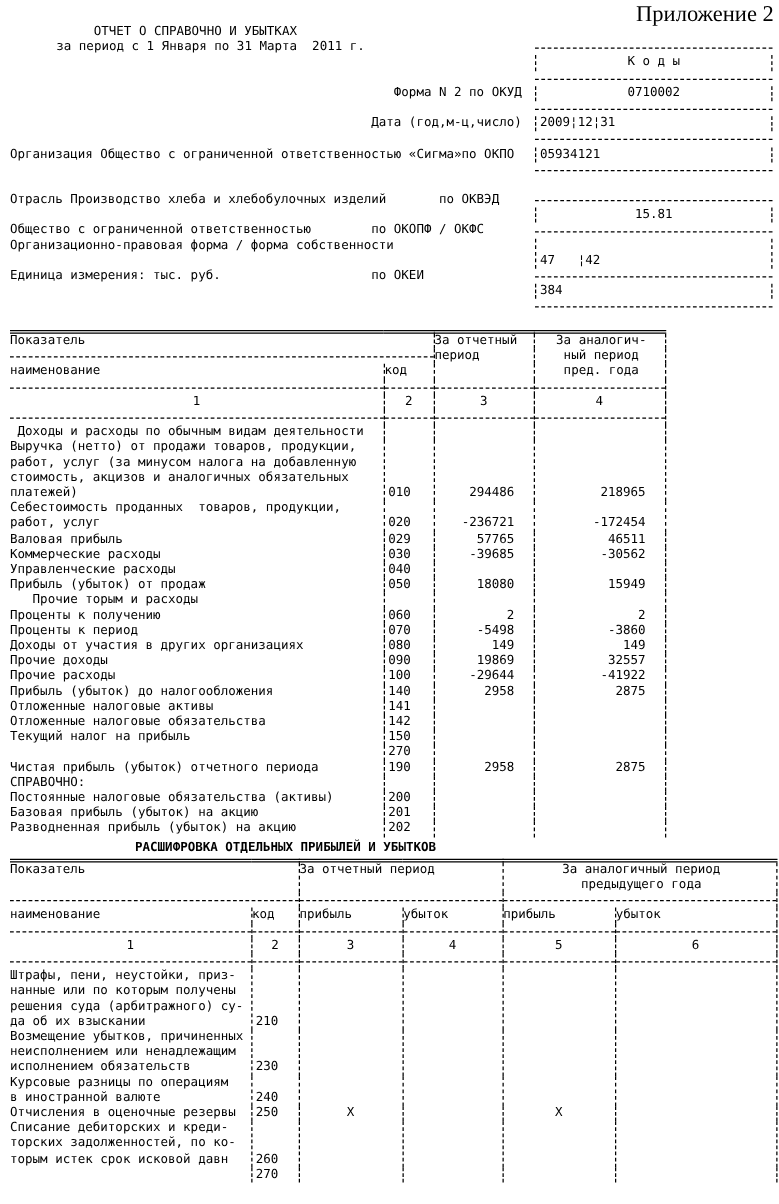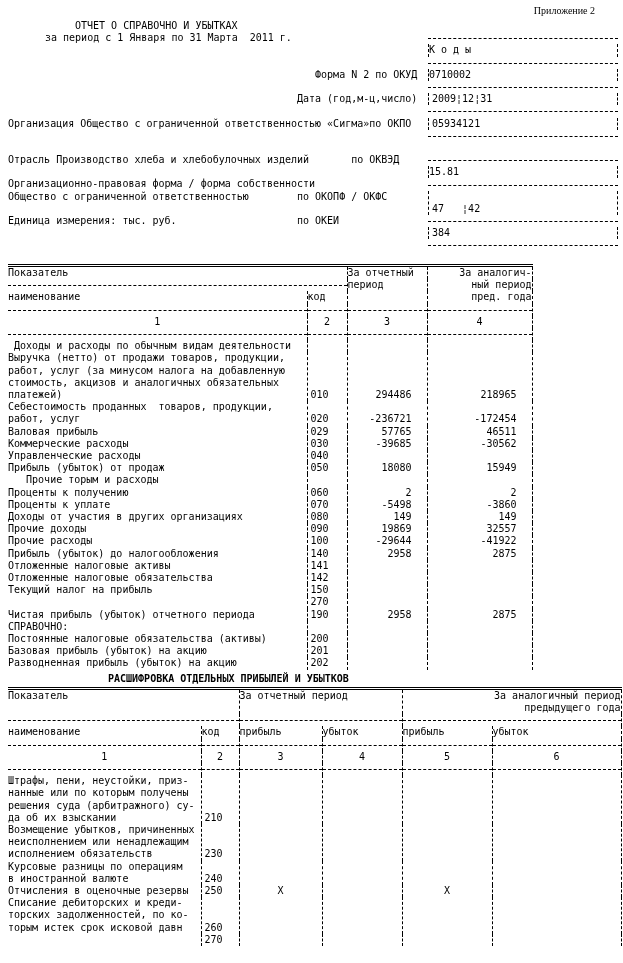--- a/index.html
+++ b/index.html
@@ -3,42 +3,42 @@
 <meta charset="utf-8">
 <style>
   :root { --lh: 12.2px; --ink: #000000; }
   * { box-sizing: border-box; margin: 0; padding: 0; }
   html, body { width: 623px; }
   body {
     height: 963px; overflow: hidden; background: #ffffff; color: #000000;
     font-family: "DejaVu Sans Mono", "Liberation Mono", monospace;
     font-size: 10px; line-height: var(--lh);
   }
-  .appendix { font-family: "Liberation Serif", "DejaVu Serif", serif; font-size: 10px; line-height: 18px; text-align: right; padding: 2px 28px 0 0; }
+  .appendix { font-family: "Liberation Serif", "DejaVu Serif", serif; font-size: 18px; line-height: 18px; text-align: right; padding: 2px 4px 0 0; }
   .content { padding-left: 8px; }
   .r-title  { white-space: pre; padding-left: 67px; height: var(--lh); }
   .r-period { white-space: pre; padding-left: 37px; height: var(--lh); }
   .form-header { position: relative; height: calc(18 * var(--lh)); }
   .hl { white-space: pre; height: var(--lh); }
   .codes-box { position: absolute; left: 420px; top: 0; width: 190px; }
   .cb-b { height: var(--lh); position: relative; }
   .cb-b::after { content: ""; position: absolute; left: 0; right: 0; top: 50%; border-top: 1px dashed var(--ink); }
   .cb-v { height: var(--lh); white-space: pre; padding-left: 3px;
           border-left: 1px dashed var(--ink); border-right: 1px dashed var(--ink); }
-  .cb-v.center { text-align: left; padding-left: 0; }
+  .cb-v.center { text-align: center; padding-left: 0; }
   .cb-v.open { border: none; }
   .cb-v.two { height: calc(2 * var(--lh)); display: flex; align-items: flex-end; }
   table { border-collapse: collapse; table-layout: fixed; border-top: 3px double var(--ink); }
   .t1 { width: 524px; margin-top: var(--lh); }
   .t2 { width: 613px; }
   th, td { padding: 0; font-weight: normal; vertical-align: top; }
   th { text-align: left; white-space: pre-line; }
   .bar-l { border-left: 1px dashed var(--ink); }
   .bar-r { border-right: 1px dashed var(--ink); }
-  .h-left { text-align: right; padding-left: 3px; }
+  .h-left { text-align: center; padding-left: 3px; }
   tr.sep td { height: var(--lh); position: relative; }
   tr.sep td::after { content: ""; position: absolute; left: 0; right: 0; top: 50%; border-top: 1px dashed var(--ink); }
   tr.nums td { text-align: center; height: var(--lh); }
   td.c-name { white-space: pre-wrap; }
   td.c-code { vertical-align: bottom; padding-left: 3px; }
   td.c-num  { vertical-align: bottom; text-align: right; padding-right: 15px; white-space: pre; }
   td.c-x    { vertical-align: bottom; text-align: center; }
   .t2-title { font-weight: bold; white-space: pre; padding-left: 100px; height: var(--lh); margin: 3px 0 2px 0; }
 </style>
 </head>
@@ -57,22 +57,22 @@
         <div class="hl"></div>
         <div class="hl">                                                   Форма N 2 по ОКУД</div>
         <div class="hl"></div>
         <div class="hl">                                                Дата (год,м-ц,число)</div>
         <div class="hl"></div>
         <div class="hl">Организация Общество с ограниченной ответственностью «Сигма»по ОКПО</div>
         <div class="hl"></div>
         <div class="hl"></div>
         <div class="hl">Отрасль Производство хлеба и хлебобулочных изделий       по ОКВЭД</div>
         <div class="hl"></div>
+        <div class="hl">Общество с ограниченной ответственностью        по ОКОПФ / ОКФС</div>
         <div class="hl">Организационно-правовая форма / форма собственности</div>
-        <div class="hl">Общество с ограниченной ответственностью        по ОКОПФ / ОКФС</div>
         <div class="hl"></div>
         <div class="hl">Единица измерения: тыс. руб.                    по ОКЕИ</div>
         <div class="hl"></div>
       </div>
 
     <div class="codes-box">
       <div class="cb-b"></div>
       <div class="cb-v center">К о д ы</div>
       <div class="cb-b"></div>
       <div class="cb-v center">0710002</div>
@@ -187,21 +187,21 @@
           <td class="c-num bar-l"></td>
           <td class="c-num bar-l bar-r"></td>
         </tr>
         <tr>
           <td class="c-name">Проценты к получению</td>
           <td class="c-code bar-l">060</td>
           <td class="c-num bar-l">2</td>
           <td class="c-num bar-l bar-r">2</td>
         </tr>
         <tr>
-          <td class="c-name">Проценты к уплате</td>
+          <td class="c-name">Проценты к период</td>
           <td class="c-code bar-l">070</td>
           <td class="c-num bar-l">-5498</td>
           <td class="c-num bar-l bar-r">-3860</td>
         </tr>
         <tr>
           <td class="c-name">Доходы от участия в других организациях</td>
           <td class="c-code bar-l">080</td>
           <td class="c-num bar-l">149</td>
           <td class="c-num bar-l bar-r">149</td>
         </tr>

